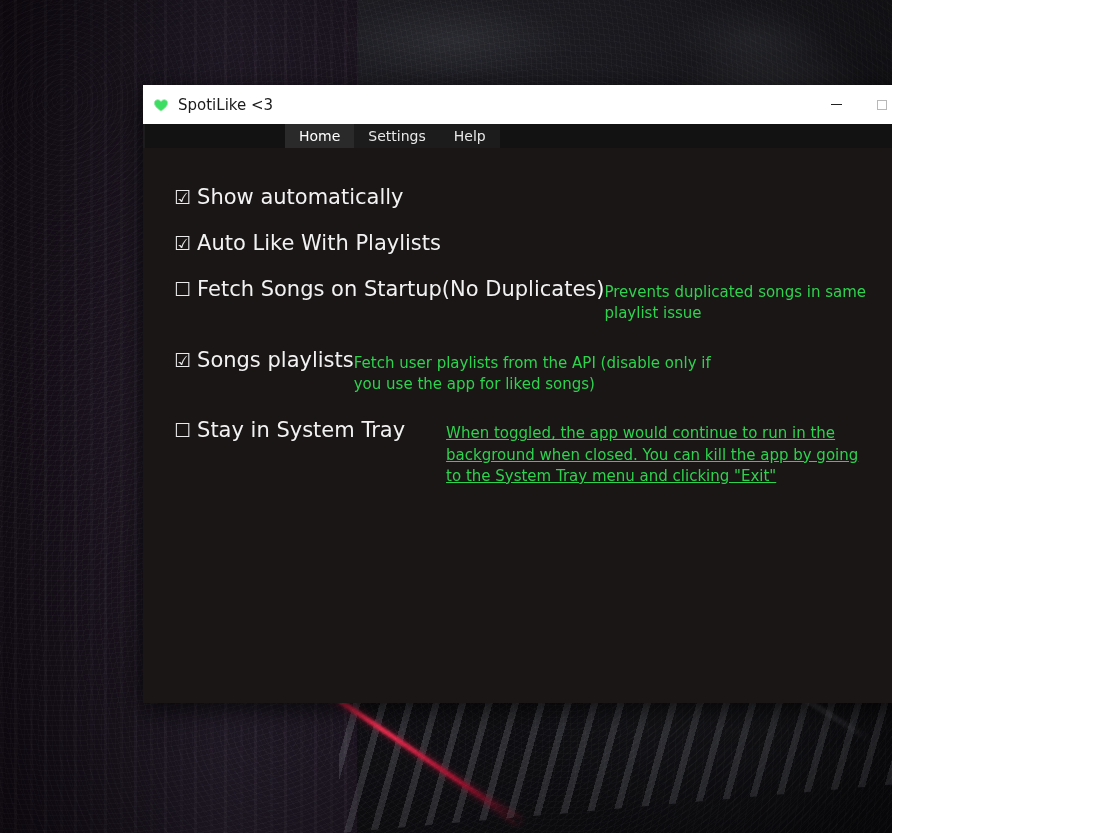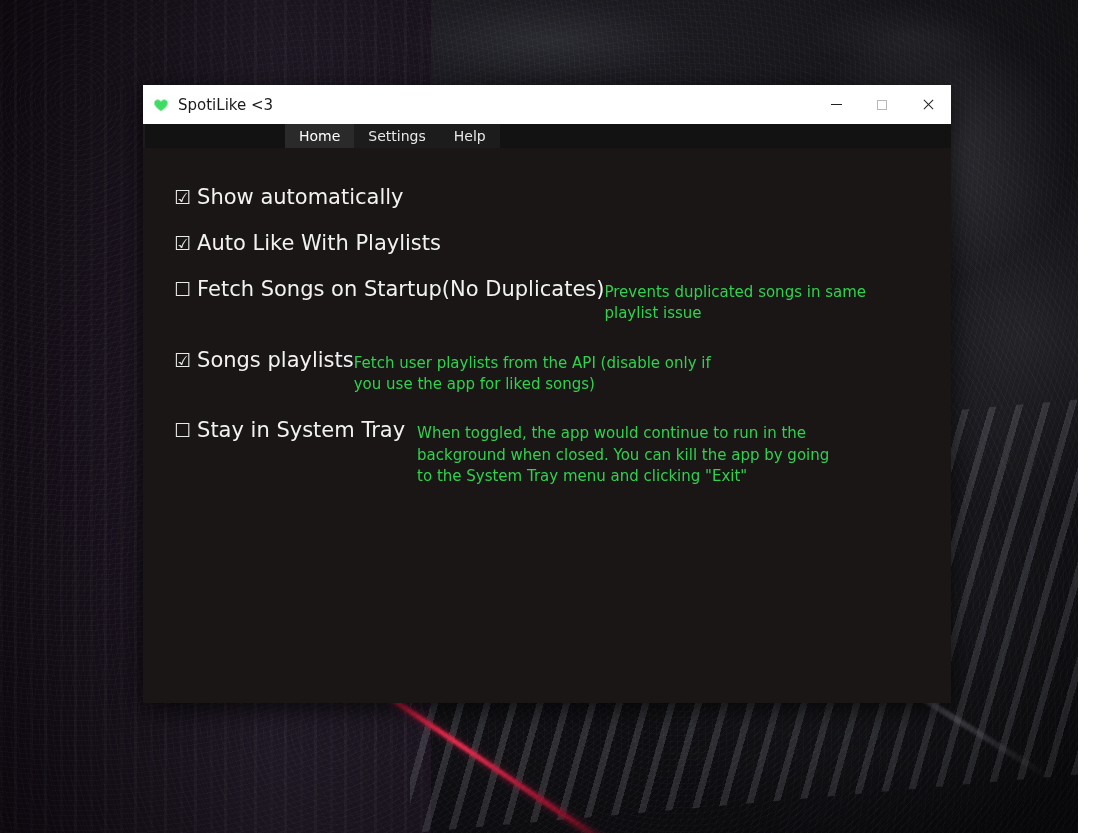--- a/index.html
+++ b/index.html
@@ -6,21 +6,21 @@
   html, body {
     margin: 0; padding: 0;
     width: 1102px; height: 833px;
     overflow: hidden;
     font-family: "DejaVu Sans", sans-serif;
   }
 
   
   #desktop {
     position: relative;
-    width: 1078px; height: 833px;
+    width: 892px; height: 833px;
     background: #d946ef;
     overflow: hidden;
   }
   .wall-layer { position: absolute; inset: 0; }
 
   
   .wall-left {
     left: 0; width: 46%;
     background:
       repeating-linear-gradient(90deg,
@@ -237,21 +237,21 @@
     font-size: 15px;
     color: #2fd24f;
     line-height: 1.42;
     padding-top: 4px;
   }
   
   .desc-w1 { margin-left: 95px; max-width: 330px; }
   .desc-w2 { margin-left: 46px; max-width: 460px; }
   .desc-w3 { max-width: 268px; }
   .desc-w4 { max-width: 372px; }
-  .desc-w5 { margin-left: 12px; max-width: 420px; }
+  .desc-w5 { margin-left: 41px; max-width: 420px; text-decoration: underline; }
 </style>
 </head>
 <body>
 
 <div id="desktop">
   <div class="wall-layer wall-left"></div>
   <div class="wall-layer wall-ballast"></div>
   <div class="wall-layer wall-top"></div>
   <div class="wall-layer wall-ties"></div>
   <div class="wall-layer wall-post post-a"></div>

